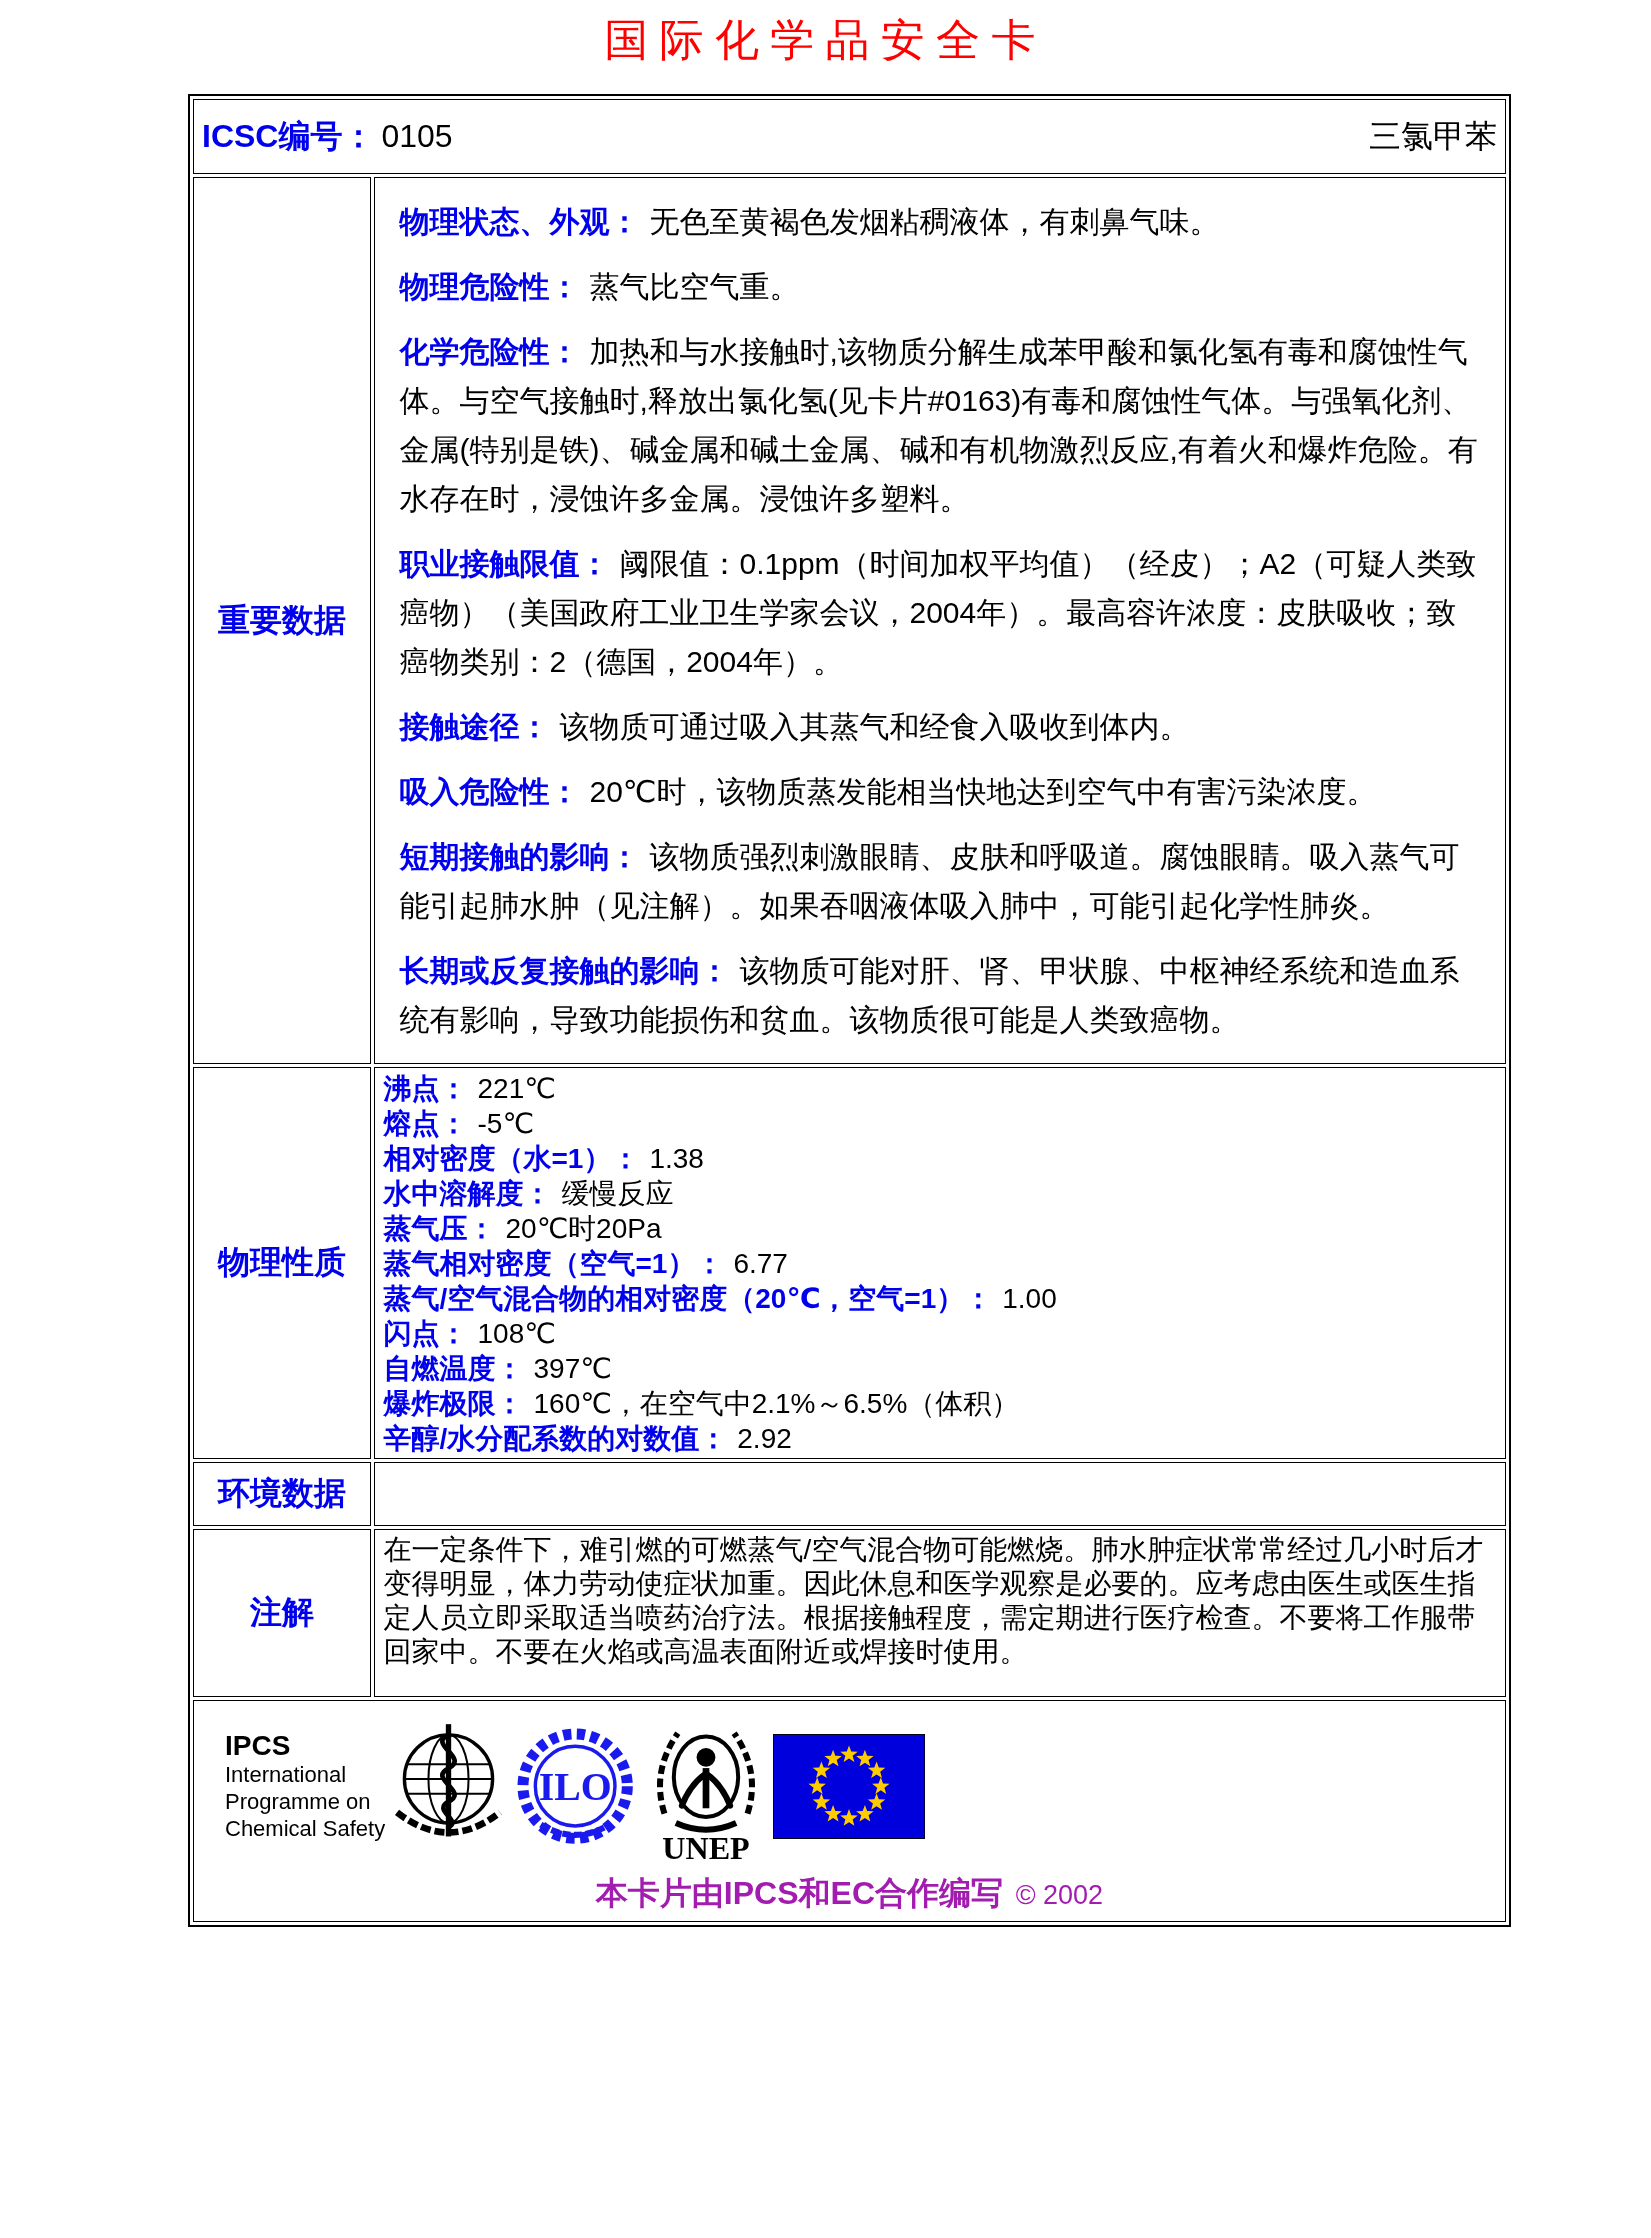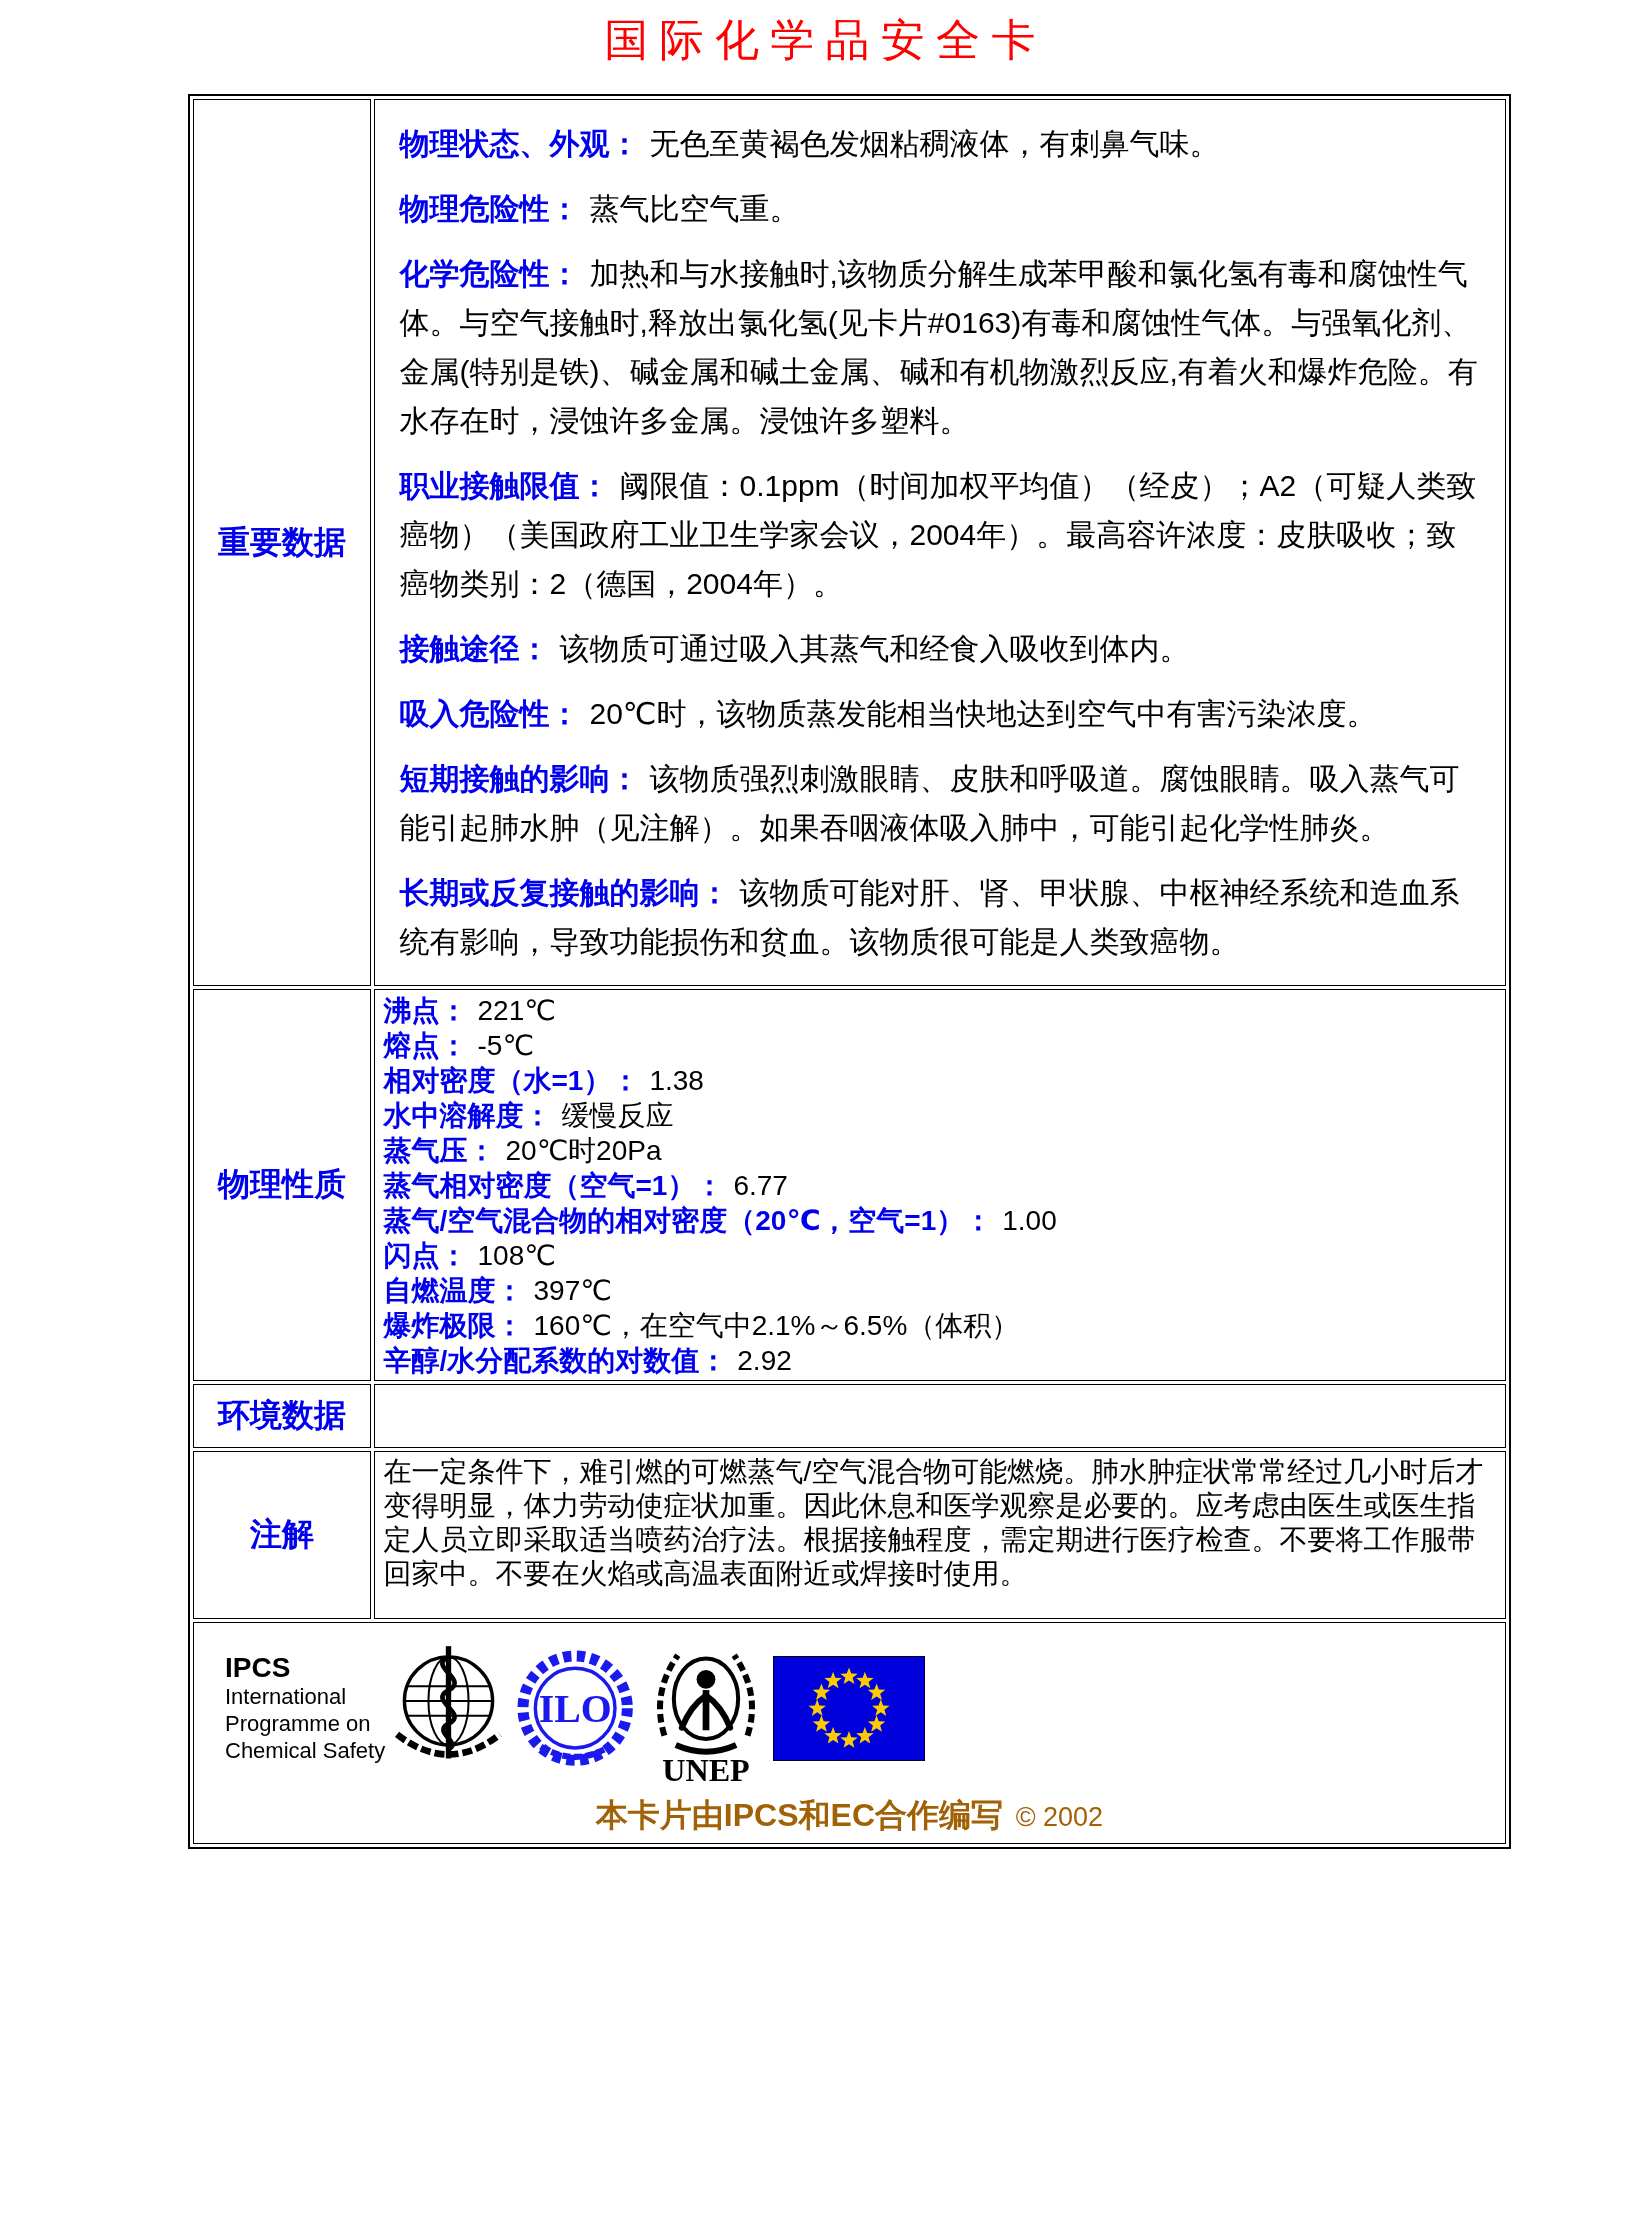--- a/index.html
+++ b/index.html
@@ -38,40 +38,50 @@
   td.notes-td{font-size:28px;line-height:34px;vertical-align:top;padding:2.8px 8.5px;}
   
   td.addl-td{font-size:30px;padding:0 8.5px;}
   
   td.logos-td{padding:5.6px 7px;vertical-align:middle;}
   .logos-flex{display:flex;align-items:center;
     padding:0 24px;}
   .ipcs-block{line-height:1.1;}
   .ipcs-name{font-size:28px;font-weight:bold;}
   .ipcs-line{font-size:22px;line-height:27px;}
-  .caption{text-align:center;color:#a16207;font-weight:bold;font-size:32px;
+  .caption{text-align:center;color:#a21caf;font-weight:bold;font-size:32px;
     margin-top:5.6px;}
   .copyright{font-weight:normal;font-size:27px;margin-left:12.7px;}
   
   td.legal-td{font-size:27.5px;padding:0 8.5px;}
   .legal-lbl{font-weight:bold;margin-right:7px;}
   svg{display:block;}
 </style>
 </head>
 <body>
 
 <div class="page-title">国际化学品安全卡</div>
 
 <table class="card">
   <colgroup>
       <col class="c1">
       <col>
     </colgroup>
 
   <tbody>
+      <tr>
+    <td colspan="2" style="height:71px;">
+      <div class="icsc-flex">
+        <div>
+          <span class="blue-label">ICSC编号：</span><span>0105</span>
+        </div>
+        <div>三氯甲苯</div>
+      </div>
+    </td>
+  </tr>
 
   <tr>
     <td class="lblcell" style="height:798px;">重要数据</td>
     <td class="content">
       <p class="seg"><span class="slbl">物理状态、外观：</span><span>无色至黄褐色发烟粘稠液体，有刺鼻气味。</span></p>
       <p class="seg"><span class="slbl">物理危险性：</span><span>蒸气比空气重。</span></p>
       <p class="seg"><span class="slbl">化学危险性：</span><span>加热和与水接触时,该物质分解生成苯甲酸和氯化氢有毒和腐蚀性气体。与空气接触时,释放出氯化氢(见卡片#0163)有毒和腐蚀性气体。与强氧化剂、金属(特别是铁)、碱金属和碱土金属、碱和有机物激烈反应,有着火和爆炸危险。有水存在时，浸蚀许多金属。浸蚀许多塑料。</span></p>
       <p class="seg"><span class="slbl">职业接触限值：</span><span>阈限值：0.1ppm（时间加权平均值）（经皮）；A2（可疑人类致癌物）（美国政府工业卫生学家会议，2004年）。最高容许浓度：皮肤吸收；致癌物类别：2（德国，2004年）。</span></p>
       <p class="seg"><span class="slbl">接触途径：</span><span>该物质可通过吸入其蒸气和经食入吸收到体内。</span></p>
       <p class="seg"><span class="slbl">吸入危险性：</span><span>20℃时，该物质蒸发能相当快地达到空气中有害污染浓度。</span></p>

